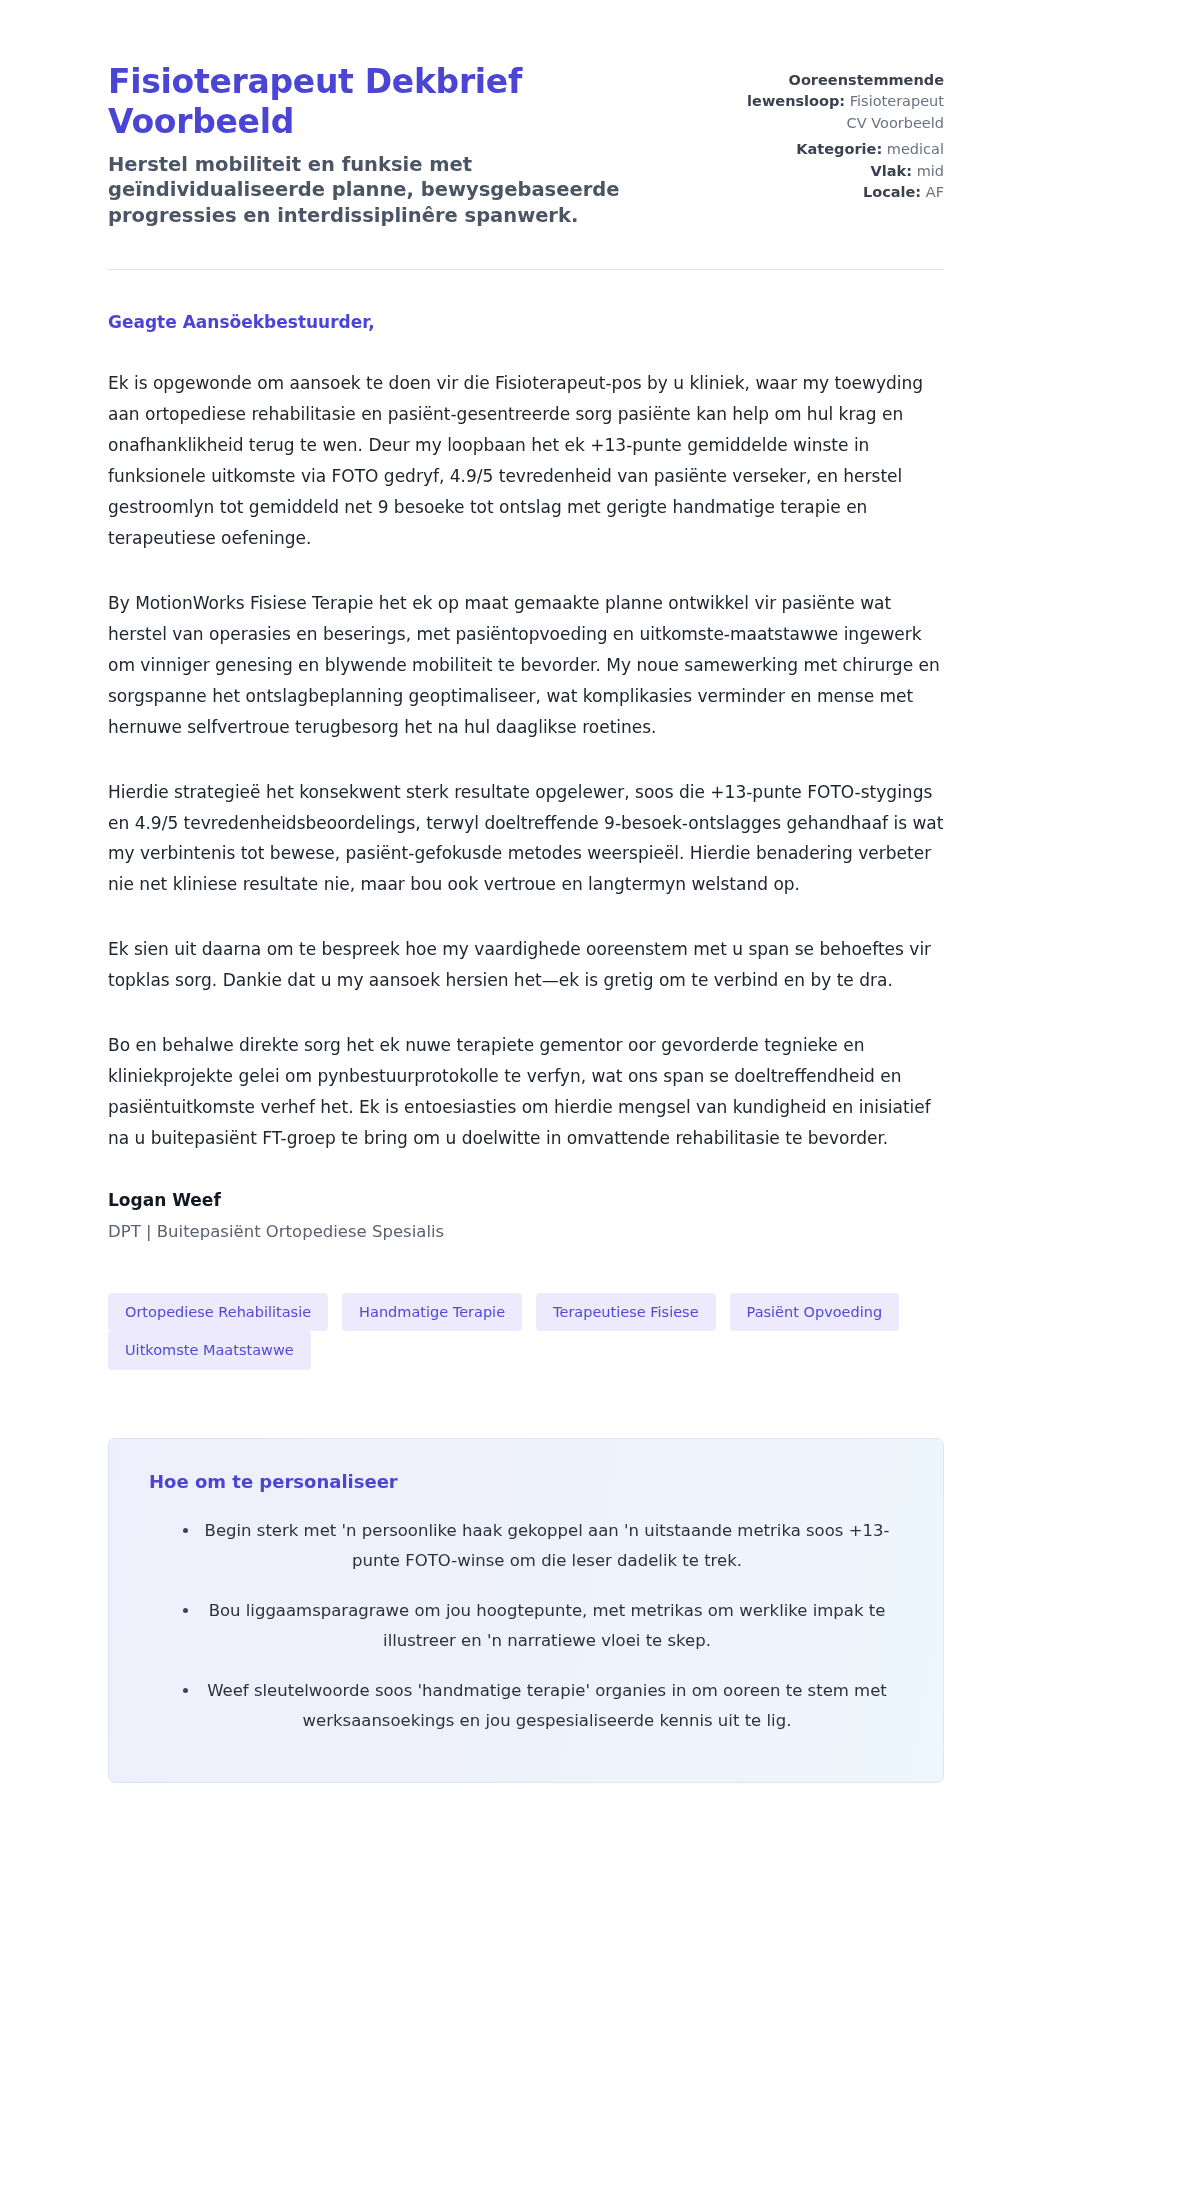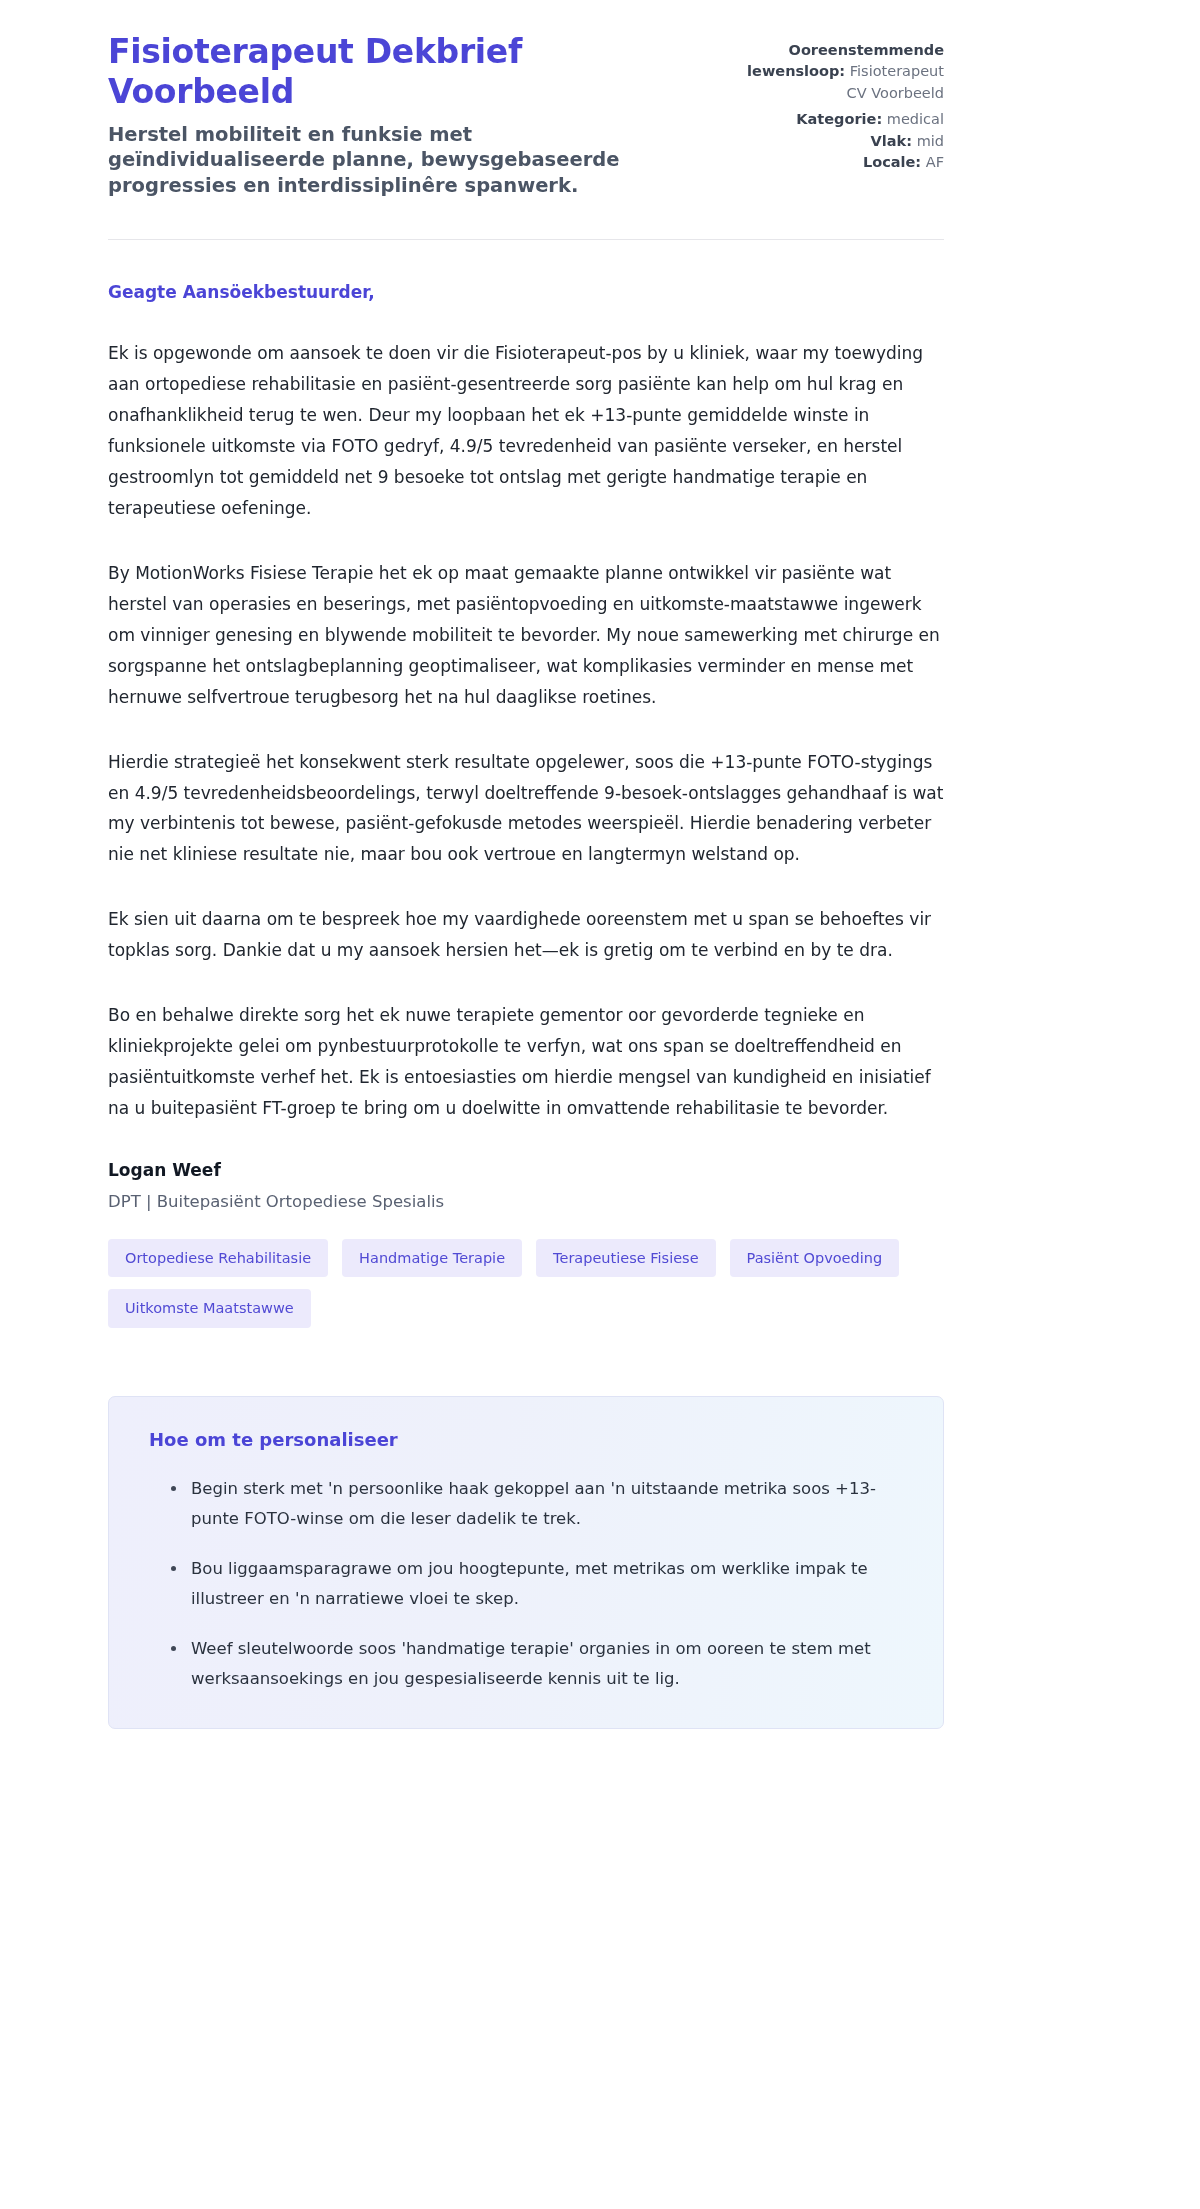--- a/index.html
+++ b/index.html
@@ -12,21 +12,21 @@
   body {
     width: 1200px;
     min-height: 2209px;
     font-family: "DejaVu Sans", "Liberation Sans", sans-serif;
     color: #1f2733;
     -webkit-font-smoothing: antialiased;
   }
 
   .page {
     width: 1040px;
-    padding: 32px 96px 40px 108px;
+    padding: 62px 96px 40px 108px;
   }
 
   
   .doc-header {
     display: flex;
     align-items: flex-start;
     justify-content: space-between;
     gap: 40px;
   }
   .header-left { flex: 0 1 660px; min-width: 0; }
@@ -100,24 +100,24 @@
     margin: 0 0 12px 0;
   }
   .sig-role {
     font-size: 16.5px;
     color: #596172;
     margin: 0;
   }
 
   
   .tag-list {
-    margin-top: 28px;
+    margin-top: 52px;
     display: flex;
     flex-wrap: wrap;
-    gap: 12px 14px;
+    gap: 0 14px;
     max-width: 920px;
   }
   .tag {
     background: #eceafc;
     color: #514ad4;
     font-size: 14.5px;
     line-height: 1;
     padding: 12px 17px;
     border-radius: 4px;
     white-space: nowrap;
@@ -131,23 +131,24 @@
     padding: 32px 40px 34px 40px;
     background: linear-gradient(100deg, #eeeffc 0%, #eef1fb 45%, #eef7fd 100%);
   }
   .callout-title {
     margin: 0 0 24px 0;
     font-size: 18px;
     font-weight: 700;
     color: #4b45d6;
   }
   .callout ul {
-    margin: 0;
+    margin: 12px;
     padding: 0 0 0 22px;
     list-style: none;
+    text-align: center;
   }
   .callout li {
     position: relative;
     font-size: 16.5px;
     line-height: 1.82;
     color: #2a323e;
     margin-bottom: 20px;
     padding-left: 20px;
   }
   .callout li:last-child { margin-bottom: 0; }

